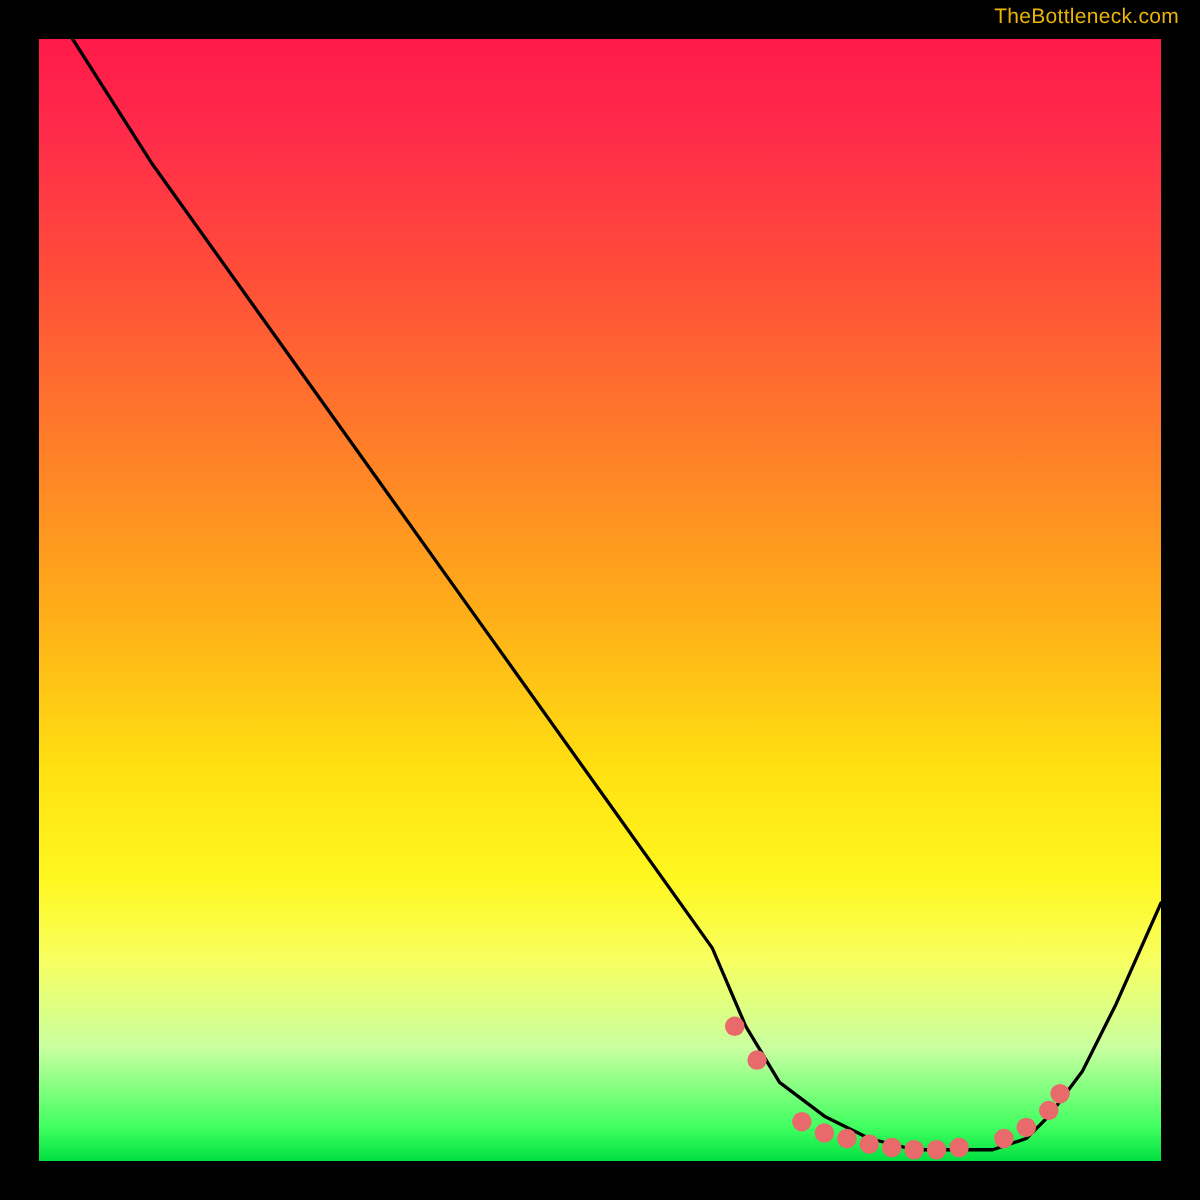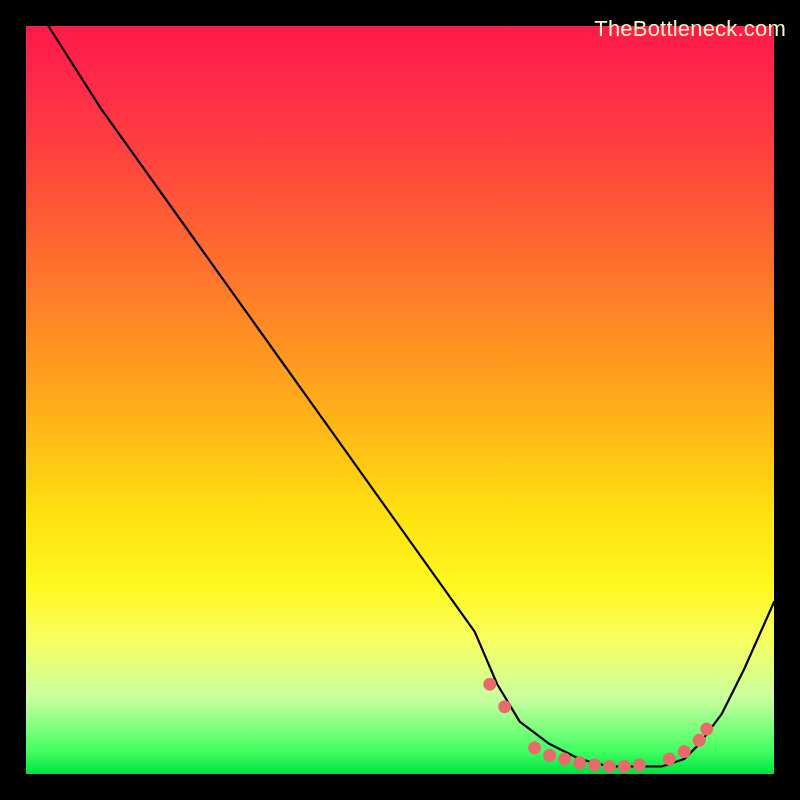--- a/index.html
+++ b/index.html
@@ -26,24 +26,24 @@
       #ffe010 65%,
       #fff820 75%,
       #f8ff60 82%,
       #c8ffa0 90%,
       #40ff60 97%,
       #00e040 100%
     );
   }
   .watermark {
     position: absolute;
-    top: 16px;
+    top: 2px;
     right: 14px;
-    color: #fef9c3;
-    font-size: 22px;
+    color: #eab308;
+    font-size: 14px;
     font-weight: 500;
     letter-spacing: 0.2px;
     z-index: 10;
   }
   svg.curve {
     position: absolute;
     left: 0;
     top: 0;
     width: 100%;
     height: 100%;

